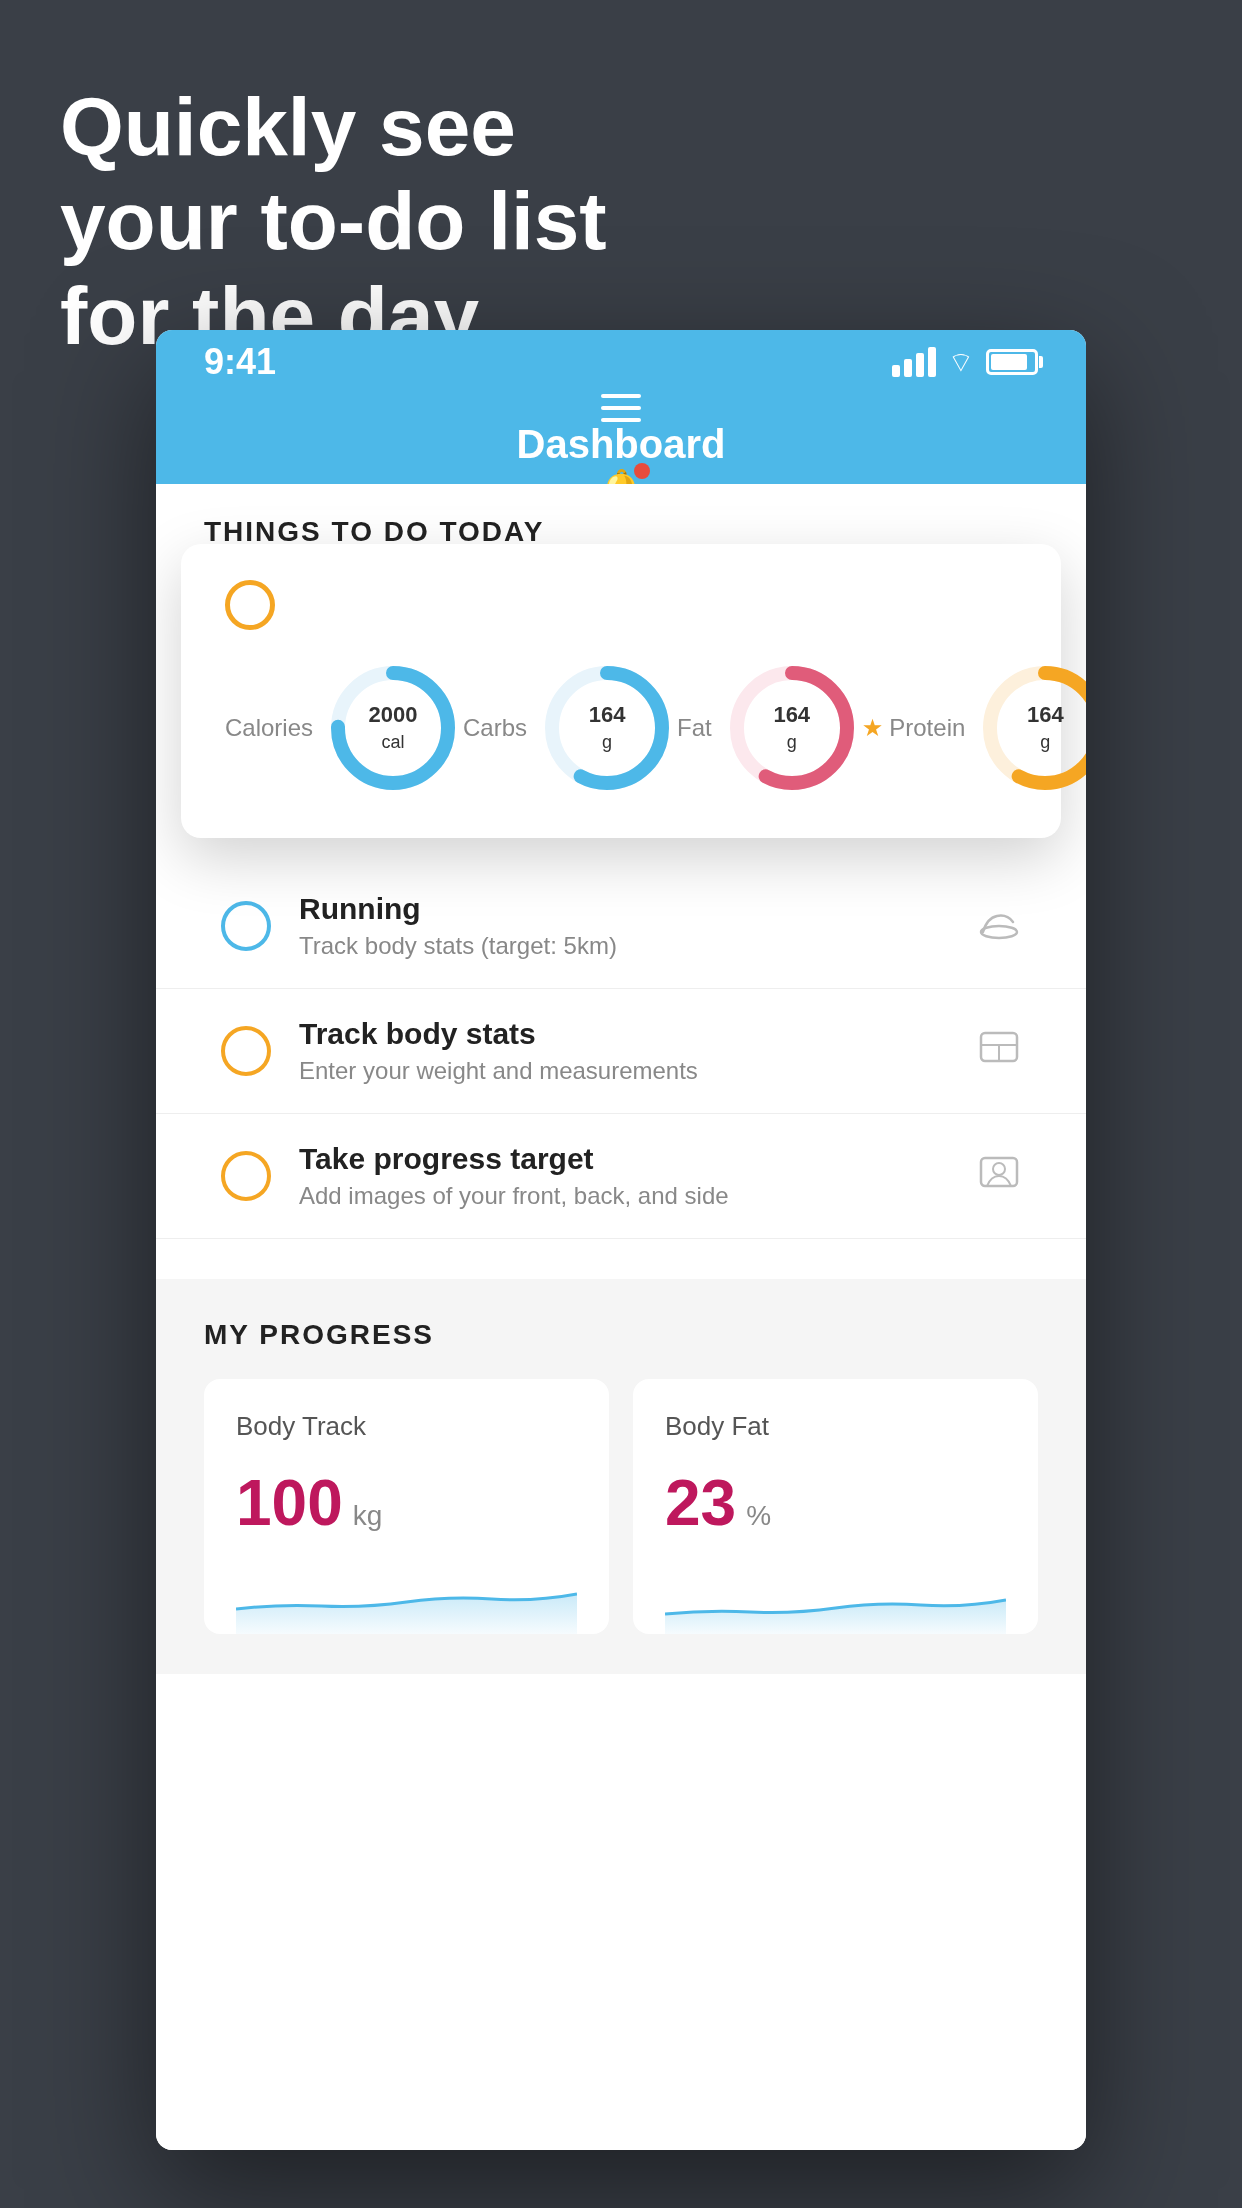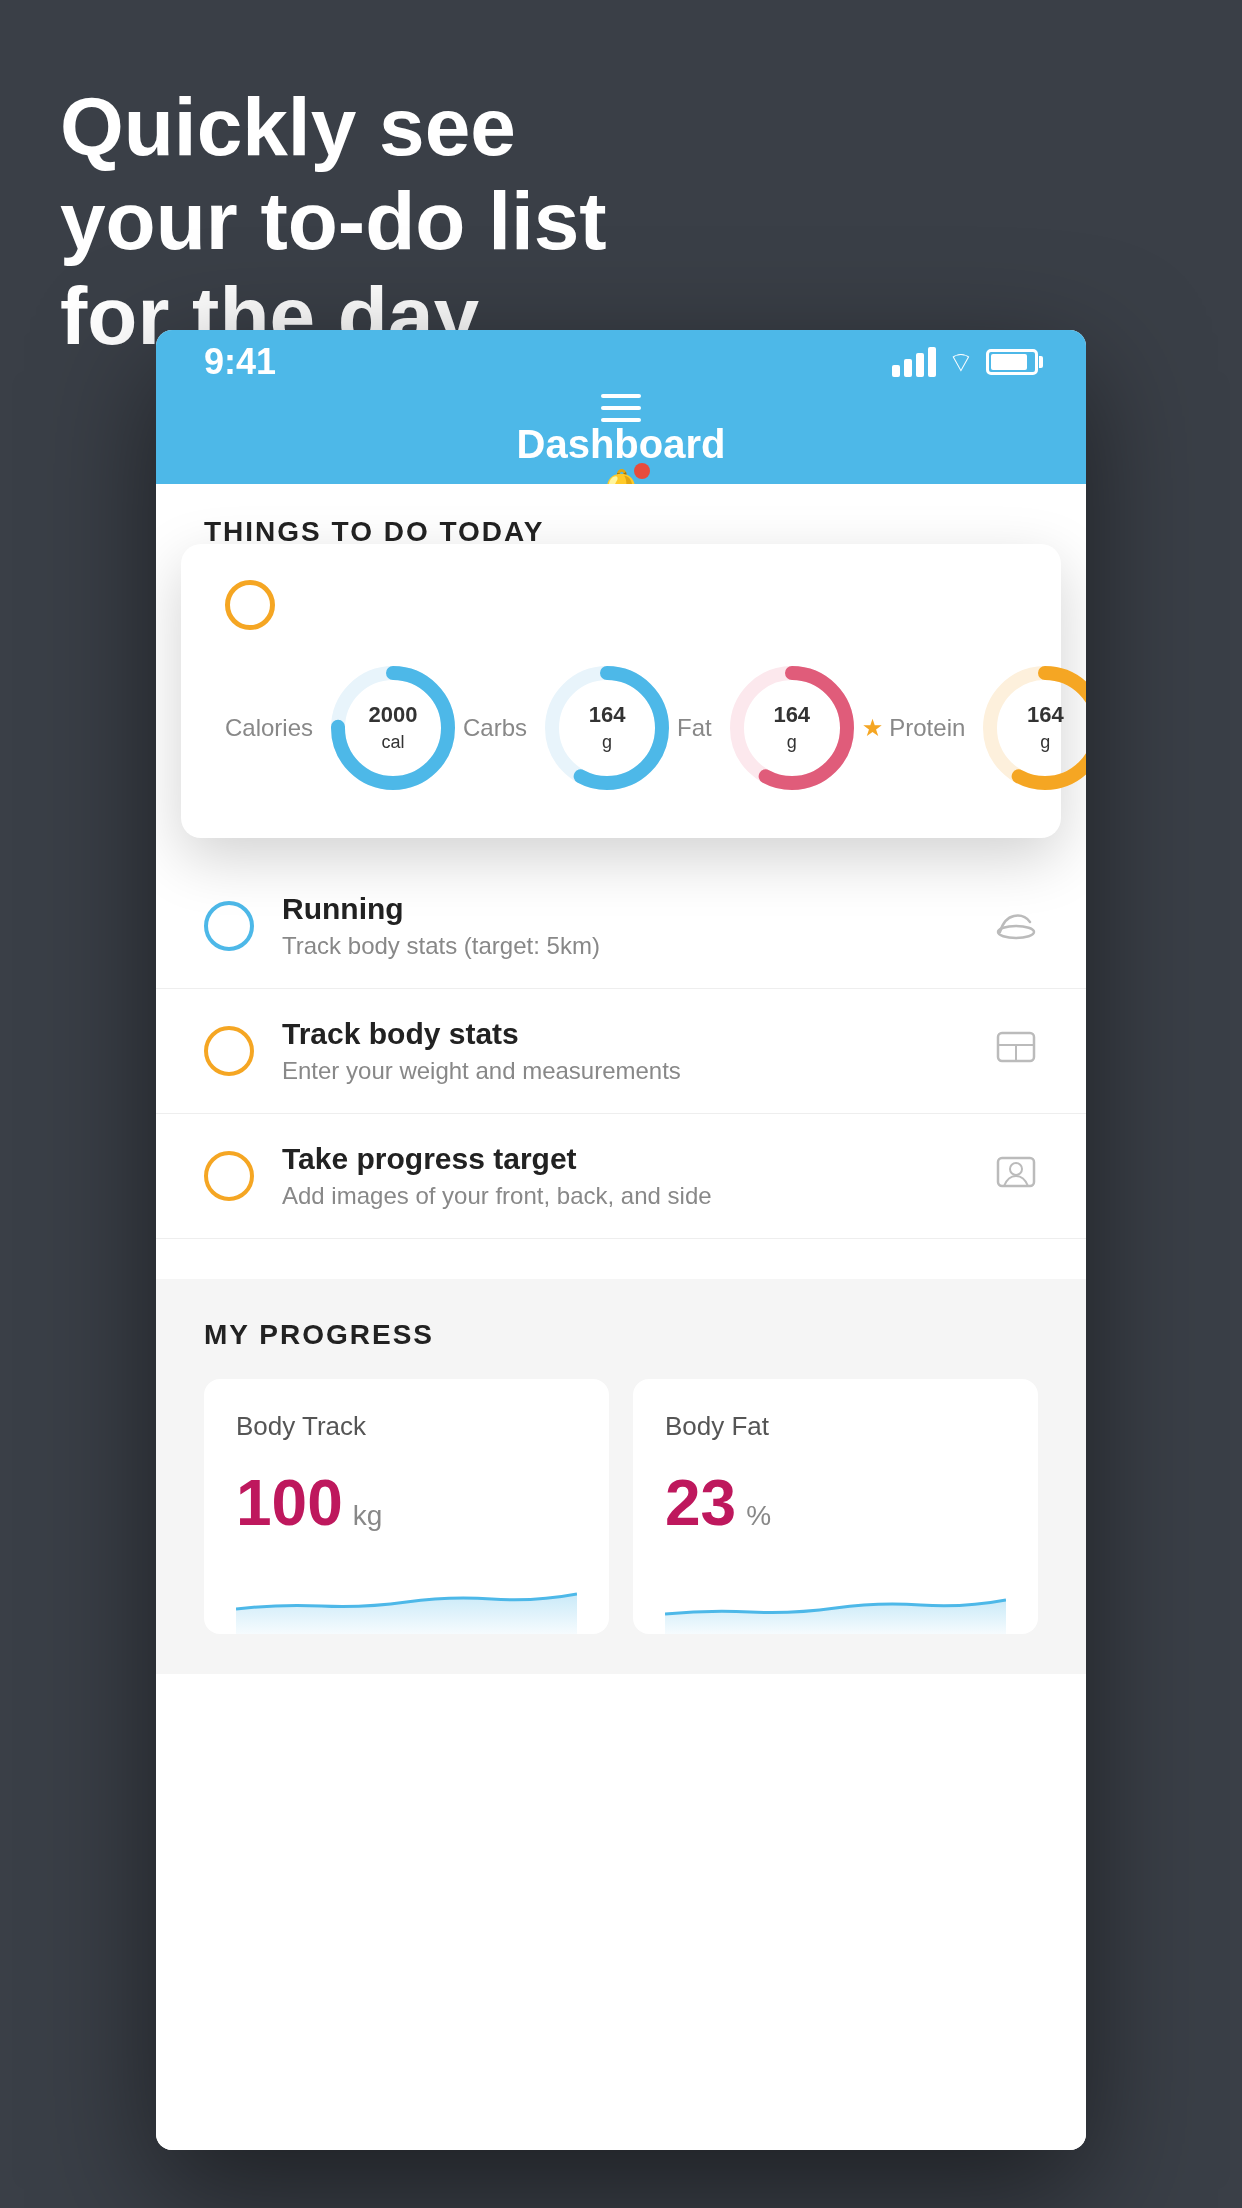--- a/index.html
+++ b/index.html
@@ -242,21 +242,21 @@
     }
 
     
     .todo-list {
       margin-top: 300px;
       background: #fff;
     }
     .todo-item {
       display: flex;
       align-items: center;
-      padding: 28px 48px;
+      padding: 28px 65px;
       border-bottom: 1px solid #eee;
       gap: 28px;
     }
     .todo-circle {
       width: 50px;
       height: 50px;
       border-radius: 50%;
       border: 4px solid #4db8e8;
       flex-shrink: 0;
     }

